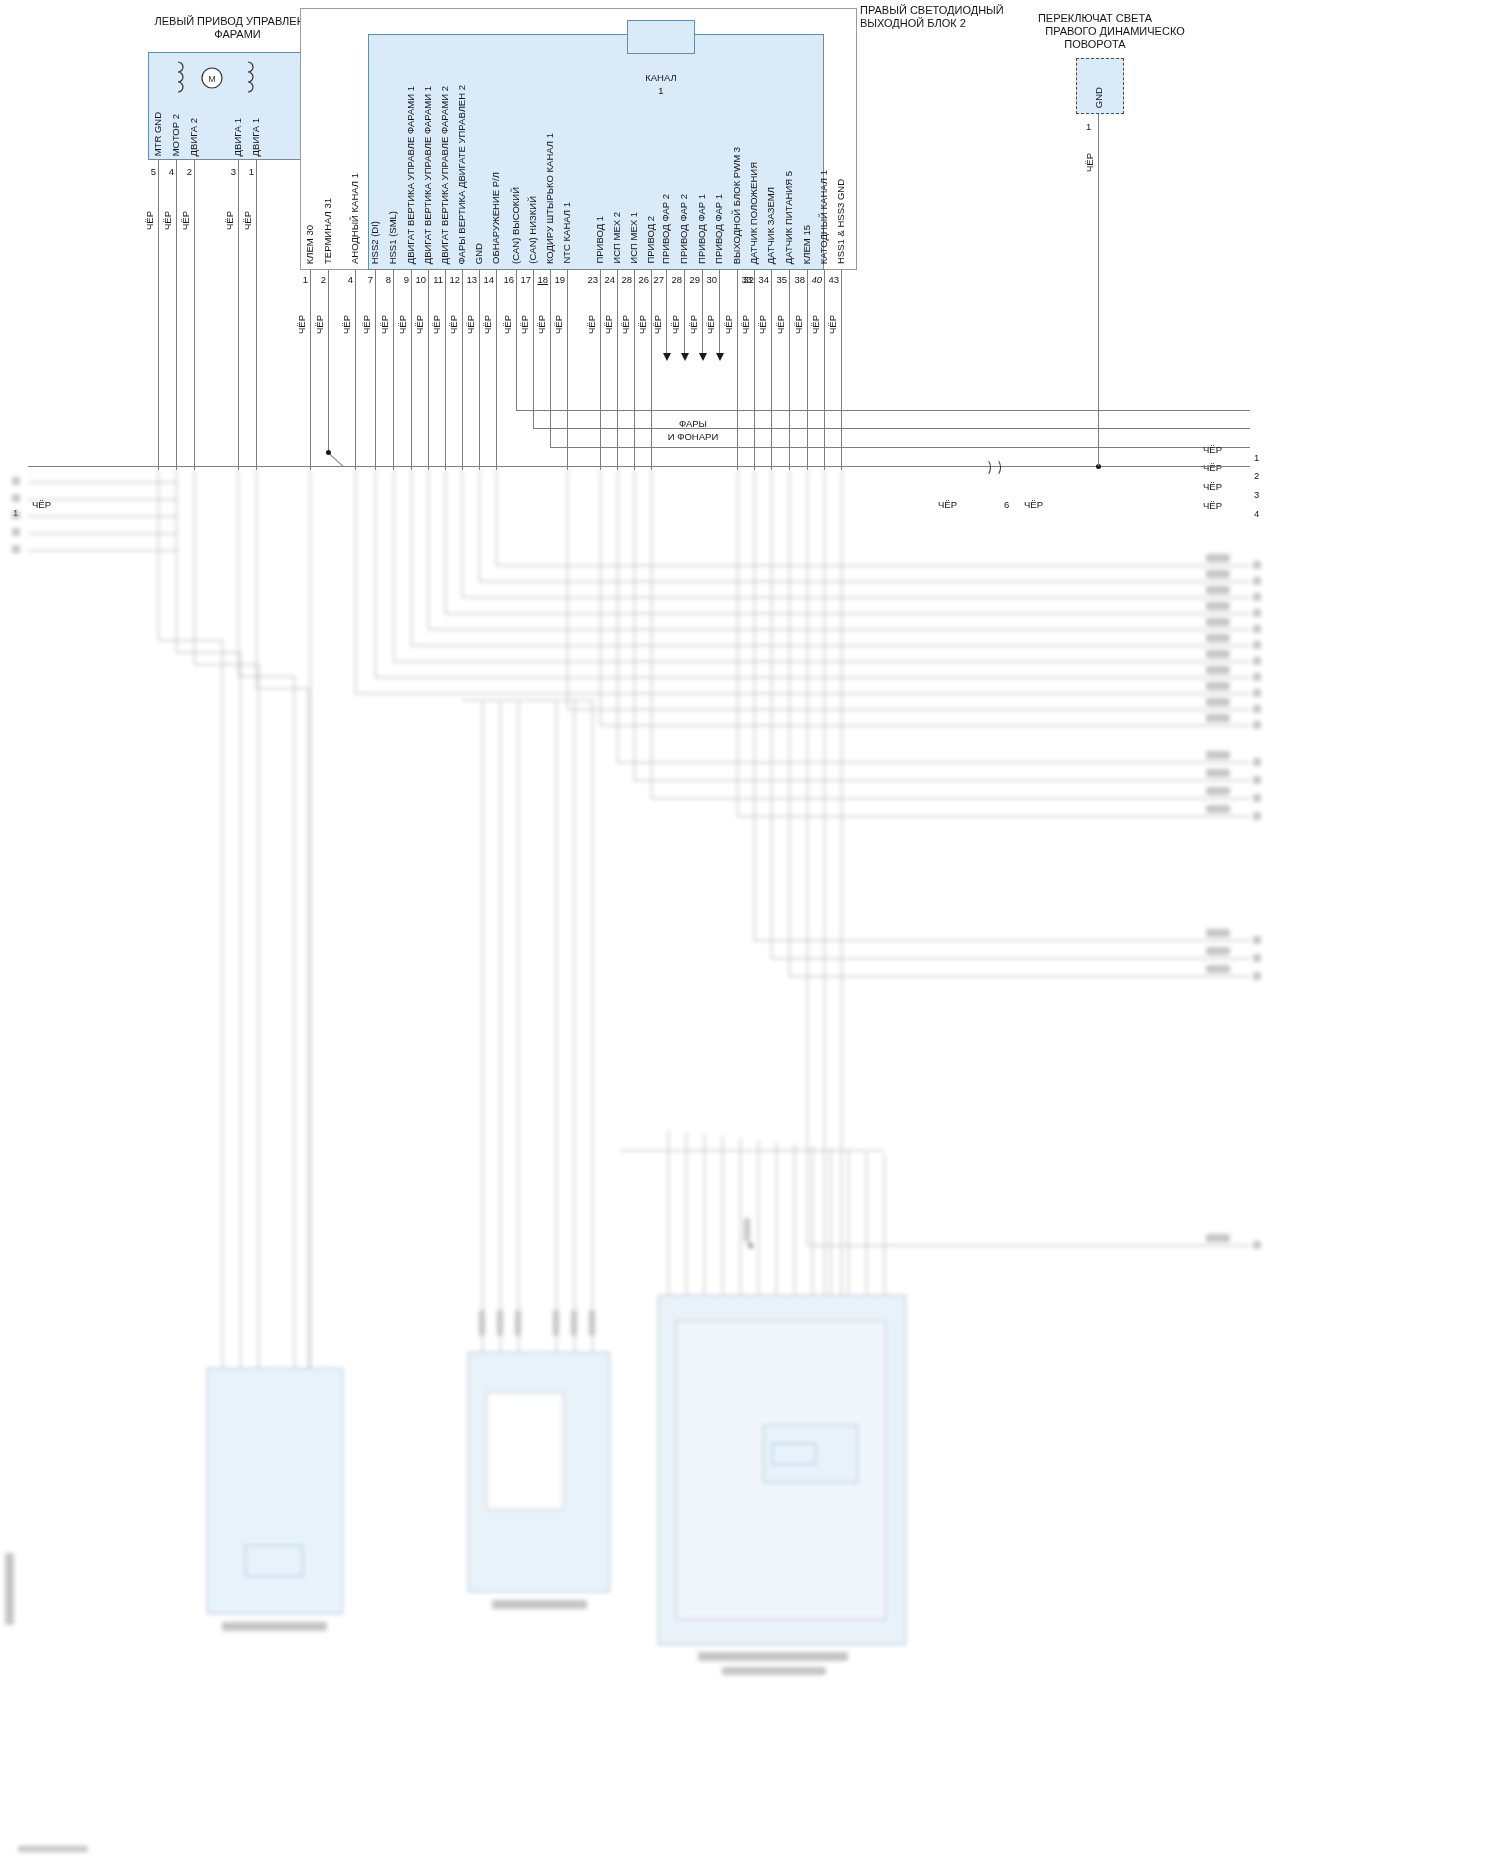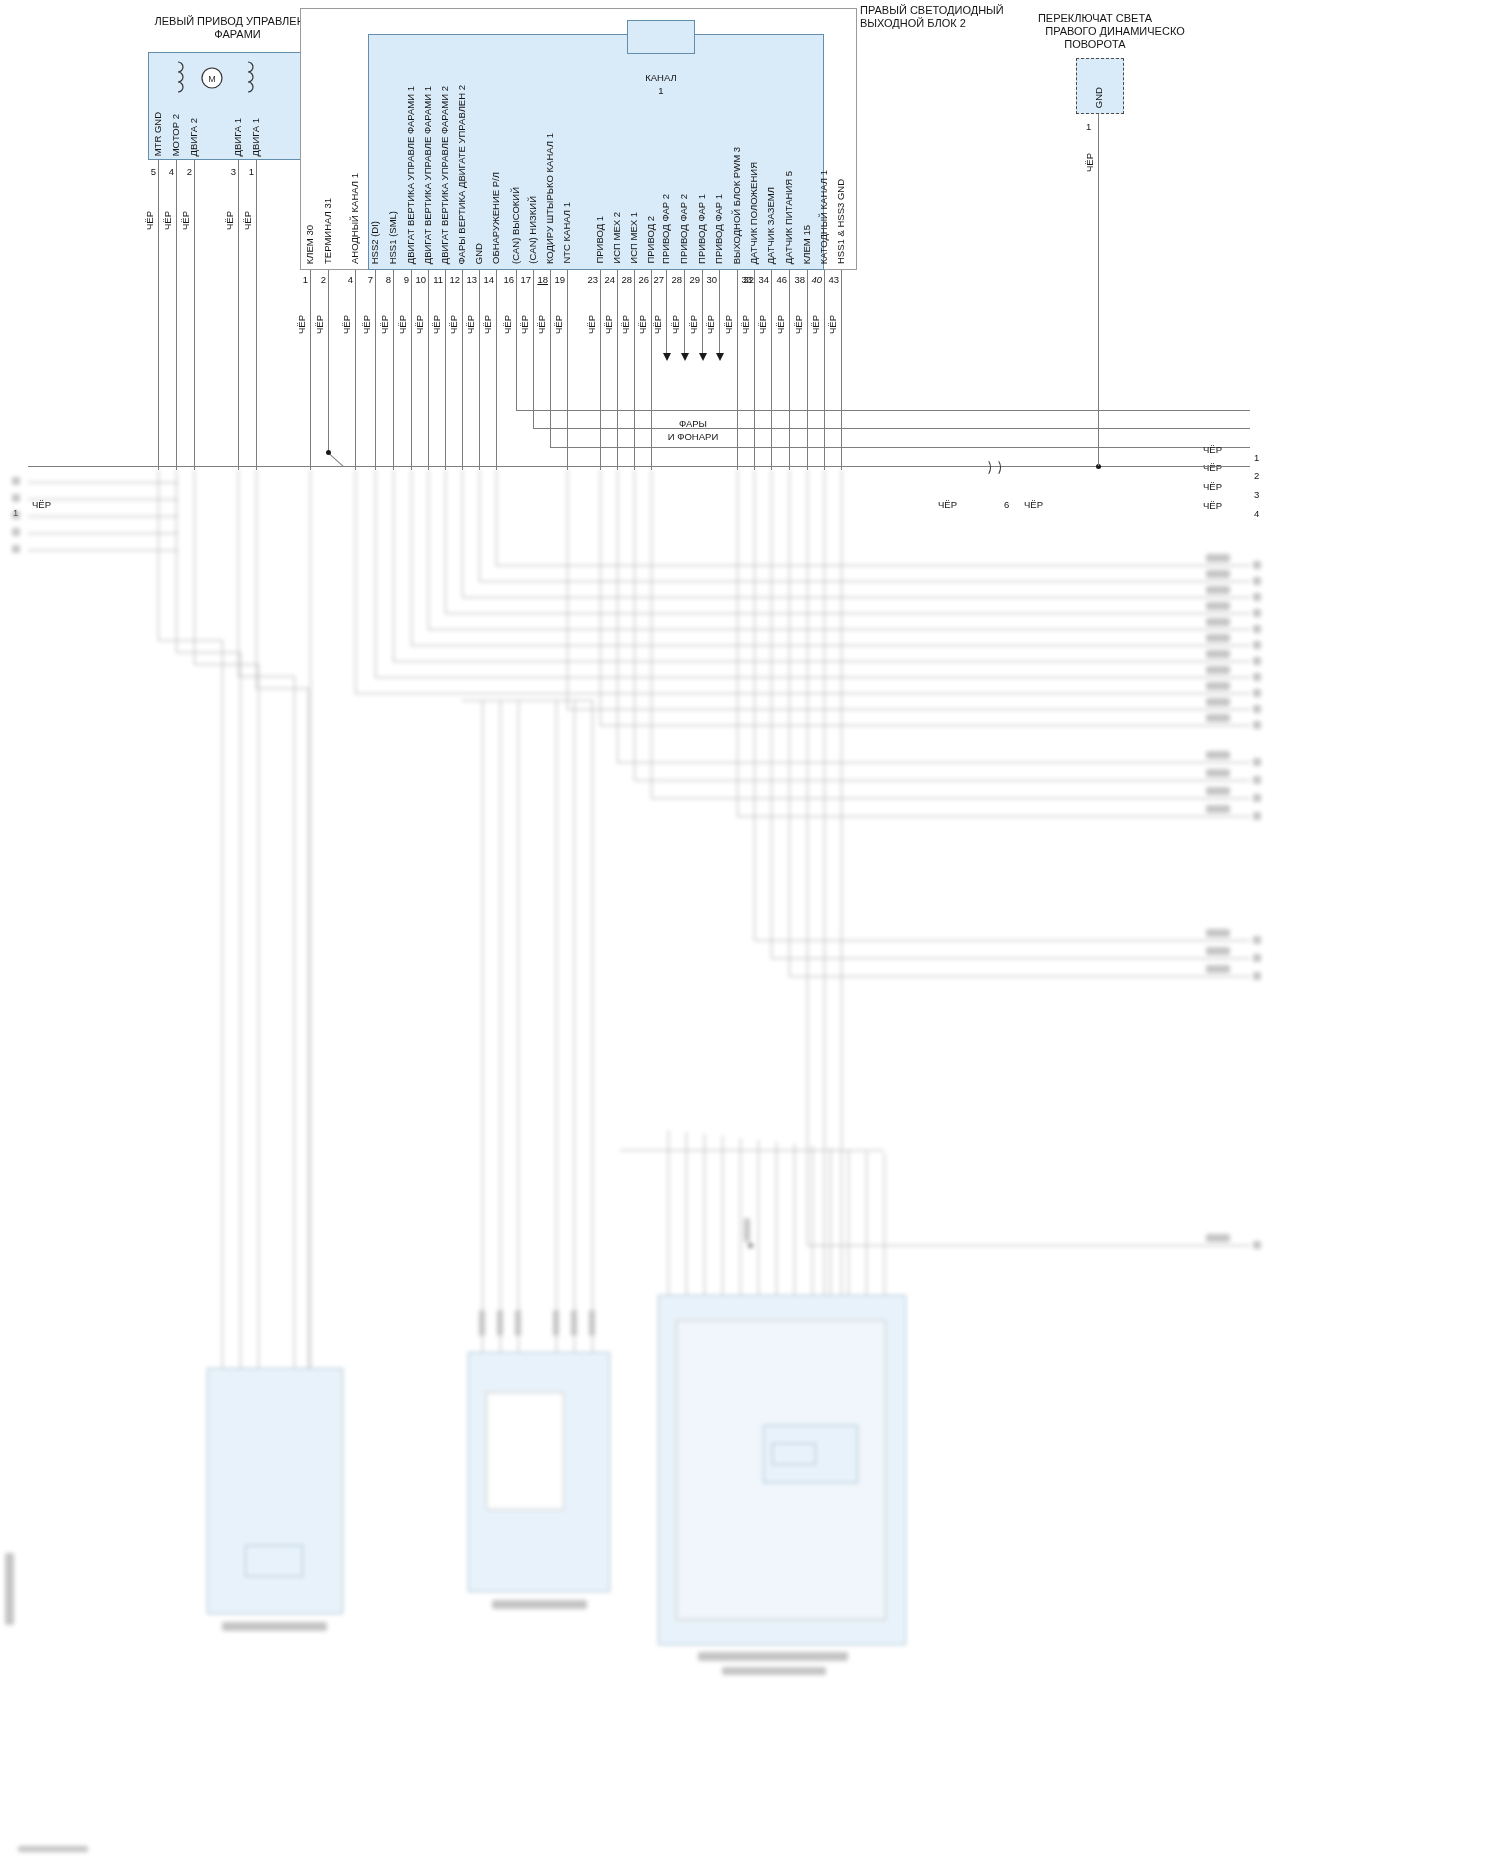--- a/index.html
+++ b/index.html
@@ -160,21 +160,21 @@
       <div class="wire" style="left: 737px; top: 270px; width: 1px; height: 200px;"></div>
       <div class="vlabel" style="left: 748px; bottom: 1597px;">ДАТЧИК ПОЛОЖЕНИЯ</div>
       <div class="num" style="right: 748px; top: 274px;">33</div>
       <div class="vlabel" style="left: 740px; bottom: 1527px;">ЧЁР</div>
       <div class="wire" style="left: 754px; top: 270px; width: 1px; height: 200px;"></div>
       <div class="vlabel" style="left: 765px; bottom: 1597px;">ДАТЧИК ЗАЗЕМЛ</div>
       <div class="num" style="right: 731px; top: 274px;">34</div>
       <div class="vlabel" style="left: 757px; bottom: 1527px;">ЧЁР</div>
       <div class="wire" style="left: 771px; top: 270px; width: 1px; height: 200px;"></div>
       <div class="vlabel" style="left: 783px; bottom: 1597px;">ДАТЧИК ПИТАНИЯ 5</div>
-      <div class="num" style="right: 713px; top: 274px;">46</div>
+      <div class="num" style="right: 713px; top: 274px;">35</div>
       <div class="vlabel" style="left: 775px; bottom: 1527px;">ЧЁР</div>
       <div class="wire" style="left: 789px; top: 270px; width: 1px; height: 200px;"></div>
       <div class="vlabel" style="left: 801px; bottom: 1597px;">КЛЕМ 15</div>
       <div class="num" style="right: 695px; top: 274px;">38</div>
       <div class="vlabel" style="left: 793px; bottom: 1527px;">ЧЁР</div>
       <div class="wire" style="left: 807px; top: 270px; width: 1px; height: 200px;"></div>
       <div class="vlabel" style="left: 818px; bottom: 1597px;">КАТОДНЫЙ КАНАЛ 1</div>
       <div class="num" style="right: 678px; top: 274px; font-style: italic;">40</div>
       <div class="vlabel" style="left: 810px; bottom: 1527px;">ЧЁР</div>
       <div class="wire" style="left: 824px; top: 270px; width: 1px; height: 200px;"></div>

